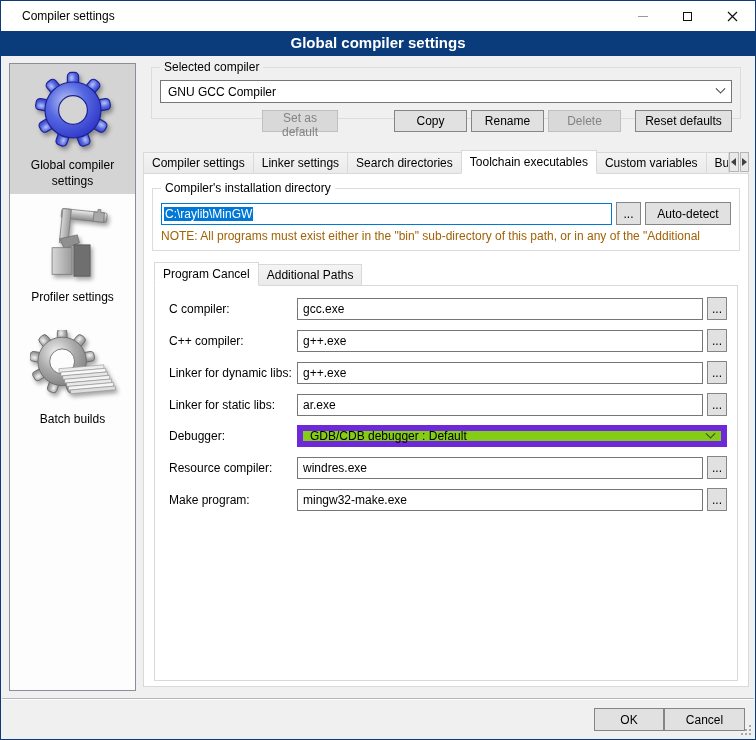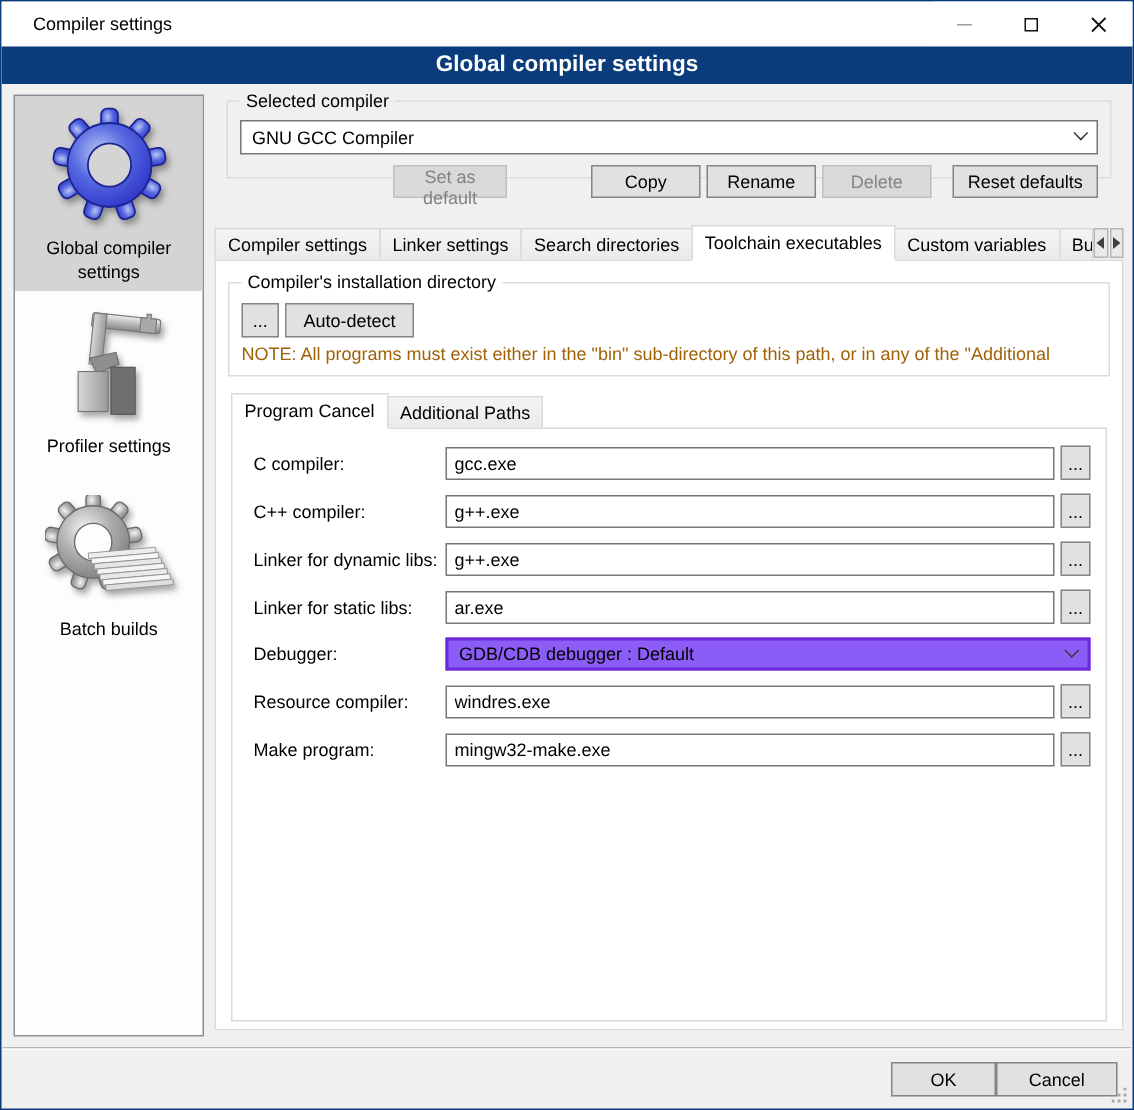--- a/index.html
+++ b/index.html
@@ -73,21 +73,21 @@
   .note { color:#a16207; margin-top:4px; white-space:nowrap; overflow:hidden; }
 
   
   .subtabs { margin:12px 10px 0; display:flex; align-items:flex-end; height:22px; position:relative; z-index:2; }
   .innerpage { margin:0 10px; height:396px; background:#fff; border:1px solid #d9d9d9; padding-top:11px; position:relative; z-index:1; }
 
   .frow { display:flex; align-items:center; margin:0 10px 9px 14px; }
   .flabel { width:128px; flex:none; }
   .ftext { flex:1; height:22px; border:1px solid #767676; background:#fff; font-family:inherit; font-size:12px; padding:0 5px; margin-right:4px; }
   .browse-sm { width:20px; height:23px; flex:none; }
-  .fselect { flex:1; height:22px; border:2px solid #6d28d9; background:#8b5cf6; display:flex; align-items:center; padding:0 7px; cursor:default; }
+  .fselect { flex:1; height:22px; border:6px solid #6d28d9; background:#84cc16; display:flex; align-items:center; padding:0 7px; cursor:default; }
   .fselect .combo-value { flex:1; }
 
   
   .divider { position:absolute; top:697px; left:1px; right:1px; height:2px; border-top:1px solid #b7b7b7; border-bottom:1px solid #fdfdfd; }
   .footer { position:absolute; top:707px; right:10px; display:flex; }
   .b-ok { width:70px; height:23px; }
   .b-cancel { width:81px; height:23px; }
   .grip { position:absolute; right:3px; bottom:3px; }
 </style>
 </head>
@@ -238,20 +238,23 @@
       <button class="tab-scroll">
           <span class="tri-r"></span>
         </button>
     </div>
 
     <div class="page">
 
       <div class="group group2">
         <span class="group-label">Compiler's installation directory</span>
         <div class="dirrow">
+          <div class="dirinput">
+            <span class="dirsel">C:\raylib\MinGW</span>
+          </div>
           <button class="btn browse-lg">...</button>
           <button class="btn autodetect">Auto-detect</button>
         </div>
         <div class="note">NOTE: All programs must exist either in the "bin" sub-directory of this path, or in any of the "Additional</div>
       </div>
 
       <div class="subtabs">
         <div class="tab active">Program Cancel</div>
         <div class="tab">Additional Paths</div>
       </div>

